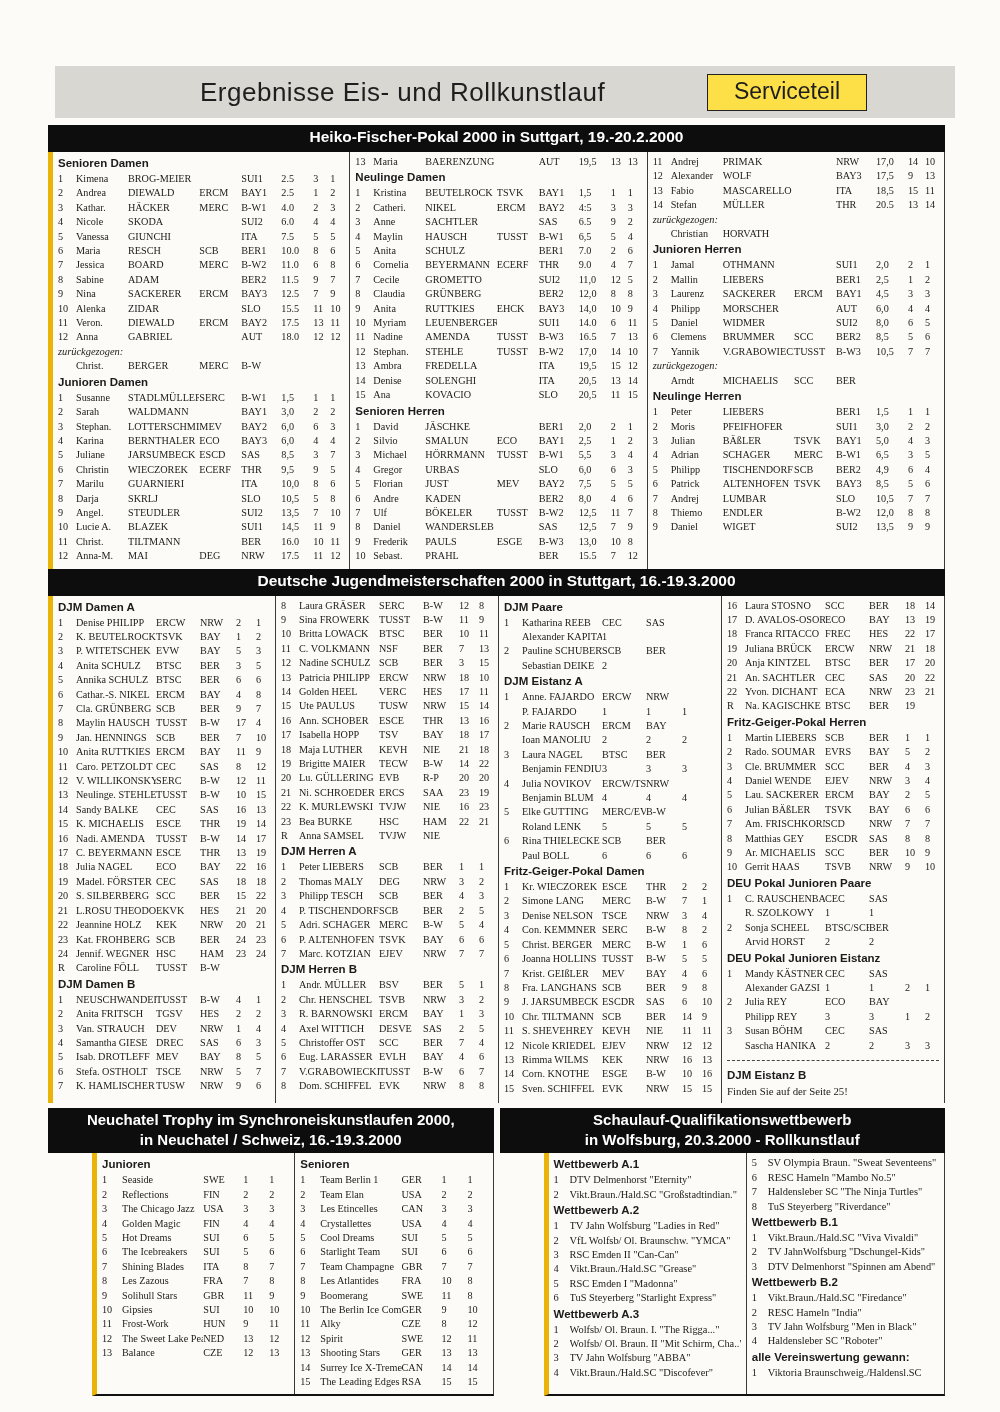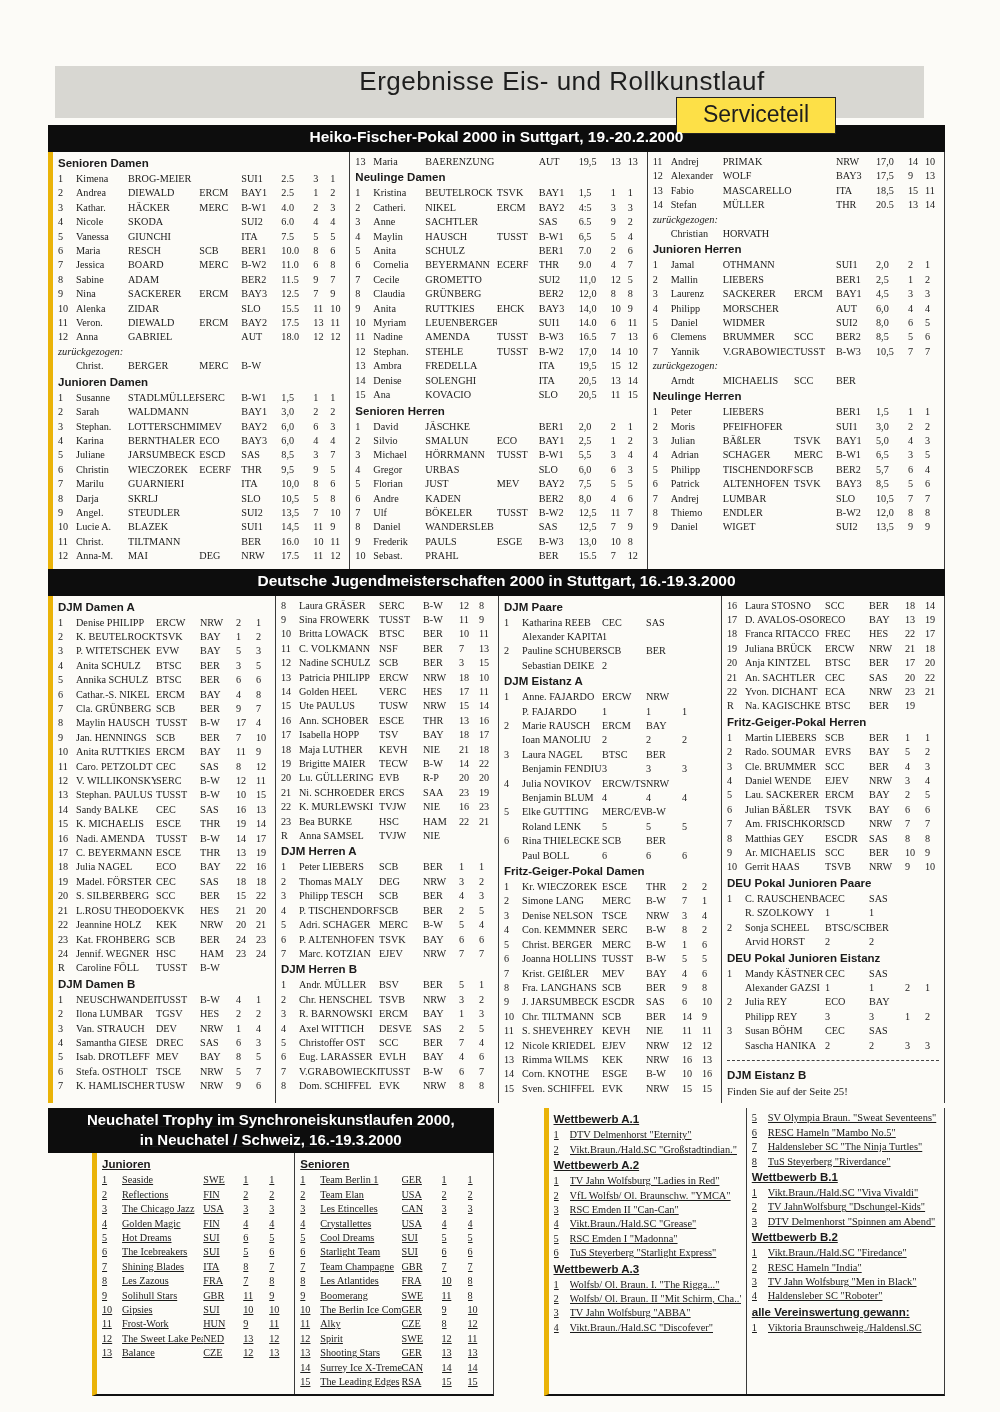--- a/index.html
+++ b/index.html
@@ -1,37 +1,37 @@
 <!DOCTYPE html>
 <html><head>
 <meta charset="utf-8">
 <style>
   html,body{margin:0;padding:0;}
   body{width:1000px;background:#efeeea;font-family:"Liberation Serif",serif;color:#1b1b1b;}
   .page{position:relative;width:1000px;height:1412px;background:#fcfbf7;overflow:hidden;box-sizing:border-box;padding-top:66px;}
-  .band{margin:0 76px 0 55px;height:52px;background:#d8d7d2;display:flex;align-items:center;flex-direction:column;}
+  .band{margin:0 45px 0 55px;height:52px;background:#d8d7d2;display:flex;align-items:center;}
   .band-title{margin-left:145px;font:26px "Liberation Sans",sans-serif;color:#1e1e1e;letter-spacing:.5px;}
   .badge{margin-left:auto;margin-right:88px;background:#fde047;border:1px solid #222;padding:3px 26px 5px;font:23px "Liberation Sans",sans-serif;color:#1e1e1e;}
   .content{margin:7px 55px 0 48px;}
   .banner{background:#0d0d0d;color:#fff;text-align:center;font:bold 15.5px "Liberation Sans",sans-serif;padding:3px 0 6px;}
   .banner2{background:#0d0d0d;color:#fff;text-align:center;font:bold 15px "Liberation Sans",sans-serif;line-height:20px;padding:2px 0 3px;}
   .cols{display:flex;border-left:5px solid #eab308;border-right:1px solid #3a3a3a;background:#fcfbf7;}
   .col{flex:1;padding:3px 5px 5px;min-width:0;}
   .col + .col{border-left:1px solid #3a3a3a;}
   .grp-h{font:bold 11.5px "Liberation Sans",sans-serif;line-height:15px;margin:1px 0;white-space:nowrap;}
   .note{font:italic 10.4px "Liberation Serif",serif;line-height:14.4px;}
   .plain{font:10.8px "Liberation Serif",serif;line-height:14.4px;}
   .dashsep{border-top:1px dashed #444;height:0;margin:7px 0;}
   .row{display:grid;font-size:10.2px;line-height:14.4px;white-space:nowrap;}
   .row .c{overflow:hidden;min-width:0;}
   .fmt-a{grid-template-columns:18px 52px minmax(0,1fr) 42px 40px 32px 17px 14px;}
   .fmt-b{grid-template-columns:18px minmax(0,1fr) 44px 36px 20px 14px;}
   .fmt-c{grid-template-columns:20px minmax(0,1fr) 40px 26px 20px;}
   .fmt-d{grid-template-columns:16px minmax(0,1fr);font-size:10.4px;}
-  .bottom{display:flex;gap:6px;margin-top:5px;text-decoration:underline;}
+  .bottom{display:flex;gap:6px;margin-top:5px;}
   .half{flex:1;min-width:0;display:flex;flex-direction:column;}
   .half .cols{flex:1;border-bottom:2px solid #111;margin-left:44px;}
   .footer{display:flex;justify-content:flex-end;align-items:center;gap:9px;margin:14px 60px 0 0;}
   .footer .mag{font:17px "Liberation Sans",sans-serif;}
   .footer .mag b{font-weight:bold;}
   .footer .pnum{font:bold 20px "Liberation Sans",sans-serif;}
 </style>
 </head>
 <body>
 
@@ -739,21 +739,21 @@
             <span class="c c5">6,5</span>
             <span class="c c6">3</span>
             <span class="c c7">5</span>
           </div>
           <div class="row fmt-a">
             <span class="c c0">5</span>
             <span class="c c1">Philipp</span>
             <span class="c c2">TISCHENDORF</span>
             <span class="c c3">SCB</span>
             <span class="c c4">BER2</span>
-            <span class="c c5">5,7</span>
+            <span class="c c5">4,9</span>
             <span class="c c6">6</span>
             <span class="c c7">4</span>
           </div>
           <div class="row fmt-a">
             <span class="c c0">6</span>
             <span class="c c1">Patrick</span>
             <span class="c c2">ALTENHOFEN</span>
             <span class="c c3">TSVK</span>
             <span class="c c4">BAY3</span>
             <span class="c c5">8,5</span>
@@ -888,21 +888,21 @@
           <div class="row fmt-b">
             <span class="c c0">12</span>
             <span class="c c1">V. WILLIKONSKY</span>
             <span class="c c2">SERC</span>
             <span class="c c3">B-W</span>
             <span class="c c4">12</span>
             <span class="c c5">11</span>
           </div>
           <div class="row fmt-b">
             <span class="c c0">13</span>
-            <span class="c c1">Stephan. PAULUS</span>
+            <span class="c c1">Neulinge. STEHLE</span>
             <span class="c c2">TUSST</span>
             <span class="c c3">B-W</span>
             <span class="c c4">10</span>
             <span class="c c5">15</span>
           </div>
           <div class="row fmt-b">
             <span class="c c0">14</span>
             <span class="c c1">Sandy BALKE</span>
             <span class="c c2">CEC</span>
             <span class="c c3">SAS</span>
@@ -1001,21 +1001,21 @@
           <div class="row fmt-b">
             <span class="c c0">1</span>
             <span class="c c1">NEUSCHWANDER</span>
             <span class="c c2">TUSST</span>
             <span class="c c3">B-W</span>
             <span class="c c4">4</span>
             <span class="c c5">1</span>
           </div>
           <div class="row fmt-b">
             <span class="c c0">2</span>
-            <span class="c c1">Ilona LUMBAR</span>
+            <span class="c c1">Anita FRITSCH</span>
             <span class="c c2">TGSV</span>
             <span class="c c3">HES</span>
             <span class="c c4">2</span>
             <span class="c c5">2</span>
           </div>
           <div class="row fmt-b">
             <span class="c c0">3</span>
             <span class="c c1">Van. STRAUCH</span>
             <span class="c c2">DEV</span>
             <span class="c c3">NRW</span>
@@ -2007,20 +2007,24 @@
                 <span class="c c0">15</span>
                 <span class="c c1">The Leading Edges</span>
                 <span class="c c2">RSA</span>
                 <span class="c c3">15</span>
                 <span class="c c4">15</span>
               </div>
             </div>
         </div>
       </div>
       <div class="half">
+        <div class="banner2">
+          <div>Schaulauf-Qualifikationswettbewerb</div>
+          <div>in Wolfsburg, 20.3.2000 - Rollkunstlauf</div>
+        </div>
         <div class="cols">
           <div class="col">
               <div class="grp-h">Wettbewerb A.1</div>
               <div class="row fmt-d">
                 <span class="c c0">1</span>
                 <span class="c c1">DTV Delmenhorst "Eternity"</span>
               </div>
               <div class="row fmt-d">
                 <span class="c c0">2</span>
                 <span class="c c1">Vikt.Braun./Hald.SC "Großstadtindian."</span>

